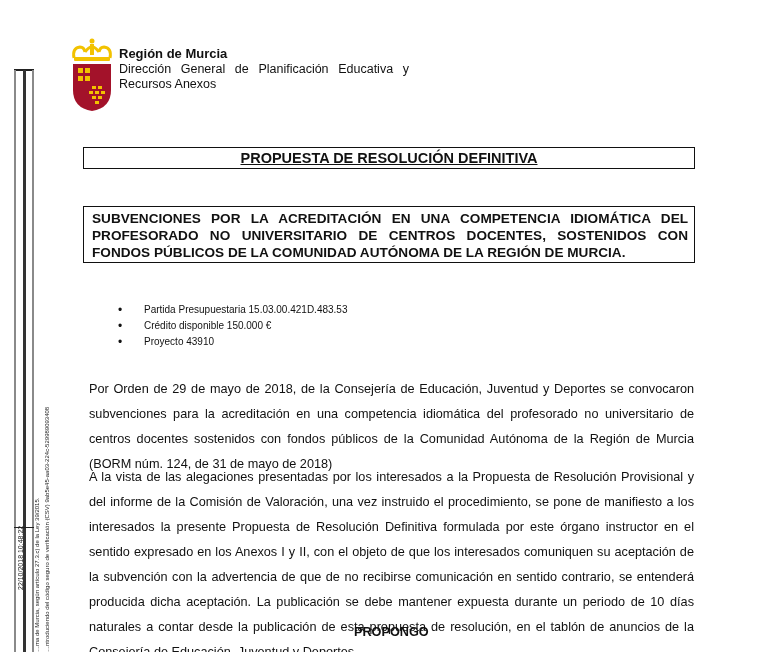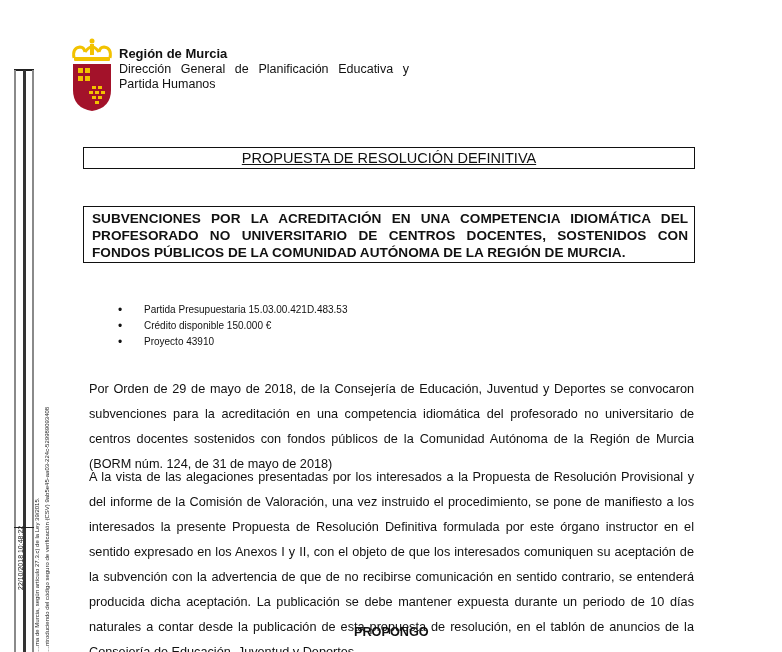--- a/index.html
+++ b/index.html
@@ -21,21 +21,21 @@
 
   
   .logo { position:absolute; left:70px; top:38px; width:44px; height:74px; }
   .org { position:absolute; left:119px; top:46px; font-size:12.5px; line-height:15px; width:290px; }
   .org .name { font-weight:bold; font-size:13px; margin-bottom:1px; }
   .org .dept2 { text-align:justify; text-align-last:justify; }
 
   
   .title-box { position:absolute; left:83px; top:147px; width:612px; height:22px;
                border:1px solid #111; box-sizing:border-box; text-align:center; }
-  .title-box span { font-weight:normal; font-size:14.5px; text-decoration:underline; line-height:21px; }
+  .title-box span { font-weight:bold; font-size:14.5px; text-decoration:underline; line-height:21px; }
   .subject-box { position:absolute; left:83px; top:206px; width:612px; height:57px;
                  border:1px solid #111; box-sizing:border-box; padding:3px 6px 0 8px;
                  font-weight:bold; font-size:13.6px; line-height:17px; text-align:justify; }
 
   
   .bullets { position:absolute; left:112px; top:298px; margin:4px; padding:0; list-style:none;
              font-size:10px; line-height:16px; }
   .bullets li { position:relative; padding-left:28px; }
   .bullets li::before { content:"\2022"; position:absolute; left:2px; top:0; font-size:12px; }
 
@@ -80,21 +80,21 @@
         <rect x="31" y="53" width="4" height="3"></rect>
       <rect x="22" y="58" width="4" height="3"></rect>
         <rect x="28" y="58" width="4" height="3"></rect>
       <rect x="25" y="63" width="4" height="3"></rect>
     </g>
   </svg>
 </div>
 <div class="org">
   <div class="name">Región de Murcia</div>
   <div class="dept2">Dirección General de Planificación Educativa y</div>
-  <div>Partida Humanos</div>
+  <div>Recursos Anexos</div>
 </div>
 
 <div class="title-box">
   <span>PROPUESTA DE RESOLUCIÓN DEFINITIVA</span>
 </div>
 
 <div class="subject-box">SUBVENCIONES POR LA ACREDITACIÓN EN UNA COMPETENCIA IDIOMÁTICA DEL PROFESORADO NO UNIVERSITARIO DE CENTROS DOCENTES, SOSTENIDOS CON FONDOS PÚBLICOS DE LA COMUNIDAD AUTÓNOMA DE LA REGIÓN DE MURCIA.</div>
 
 <ul class="bullets">
   <li>Partida Presupuestaria 15.03.00.421D.483.53</li>

